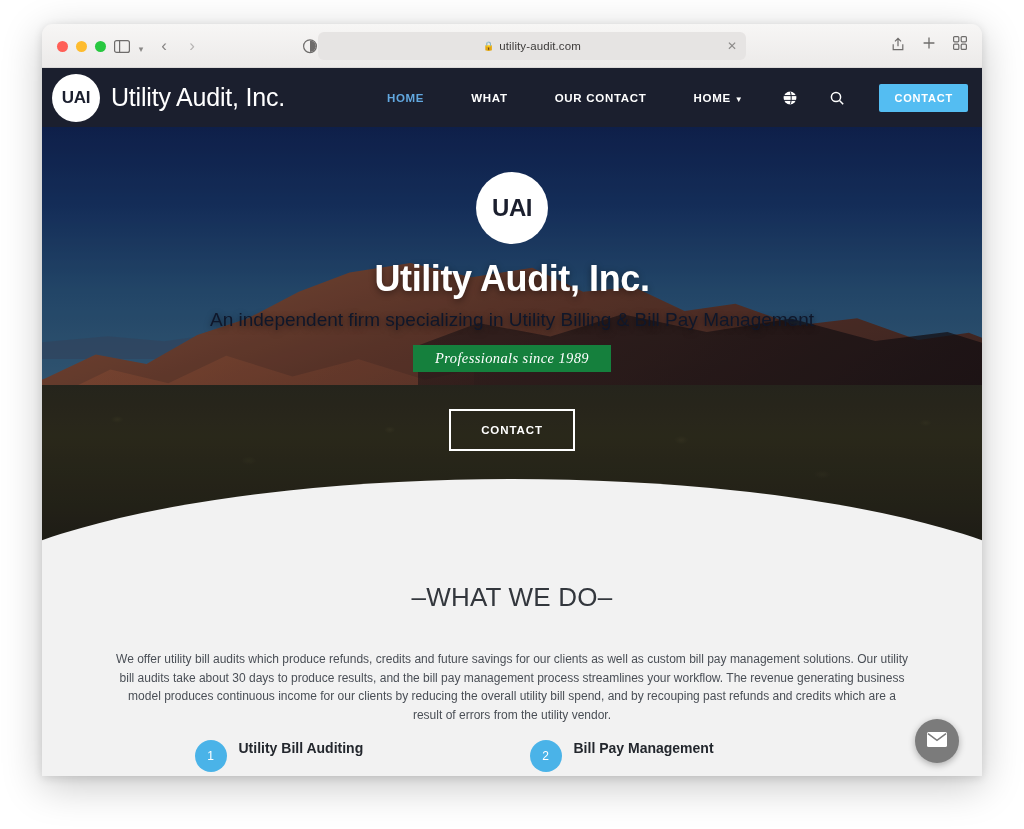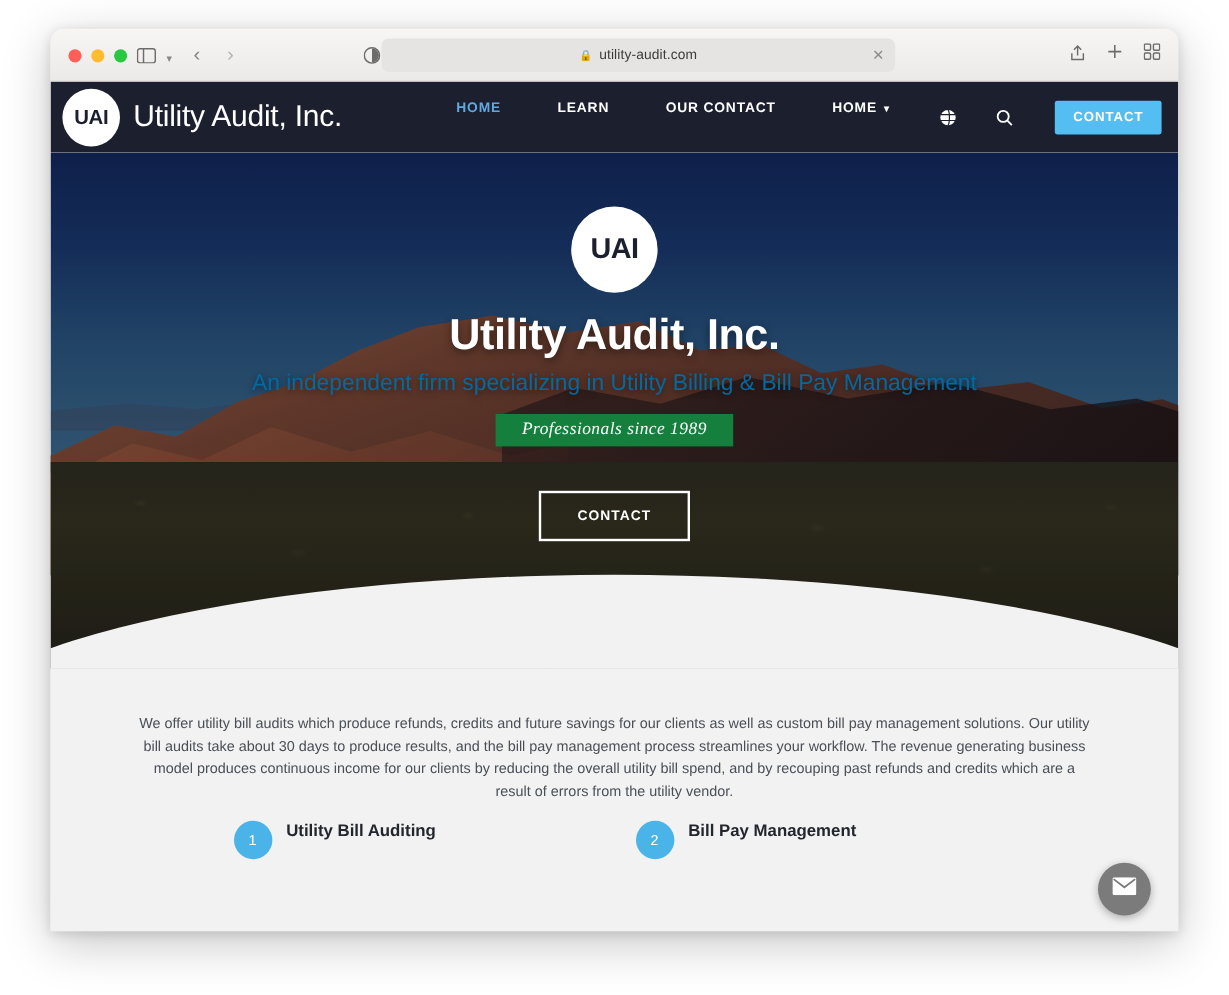--- a/index.html
+++ b/index.html
@@ -67,21 +67,21 @@
     display:flex; align-items:center; padding:0 14px 0 10px;
   }
   .brand{ display:flex; align-items:center; gap:11px; }
   .brand-logo{
     width:48px; height:48px; border-radius:50%;
     background:#fff; color:#1b1f2e;
     display:flex; align-items:center; justify-content:center;
     font-size:17px; font-weight:bold; letter-spacing:-.3px;
   }
   .brand-name{ color:#fff; font-size:25px; font-weight:400; letter-spacing:-.2px; }
-  .nav-links{ margin-left:auto; display:flex; gap:15px; }
+  .nav-links{ margin-left:auto; display:flex; align-items:center; gap:15px; }
   .nav-link{
     color:#fff; font-size:11.5px; font-weight:bold;
     letter-spacing:.7px; padding:0 16px; white-space:nowrap;
   }
   .nav-link.active{ color:#62a8e0; }
   .nav-caret{ font-size:8px; margin-left:4px; }
   .nav-ic{ color:#fff; padding:0 9px; display:flex; align-items:center; }
   .nav-cta{
     margin-left:11px; background:#54bdf2; color:#fff;
     font-size:11px; font-weight:bold; letter-spacing:.8px;
@@ -161,21 +161,21 @@
   .hero-logo{
     width:72px; height:72px; border-radius:50%; background:#fff;
     color:#1b1f2e; display:flex; align-items:center; justify-content:center;
     font-size:24px; font-weight:bold; letter-spacing:-.5px;
   }
   .hero-title{
     margin-top:14px; color:#fff; font-size:36px; font-weight:bold;
     letter-spacing:-.4px; text-shadow:0 2px 7px rgba(0,0,0,.45);
   }
   .hero-sub{
-    margin-top:9px; color:#0369a1; font-size:19px; font-weight:400;
+    margin-top:9px; color:#0f172a; font-size:19px; font-weight:400;
     text-shadow:0 2px 6px rgba(0,0,0,.5);
   }
   .hero-badge{
     margin-top:14px; background:#15803d; color:#fff;
     font-family:"Liberation Serif", serif; font-style:italic;
     font-size:14.5px; letter-spacing:.4px;
     padding:5px 22px;
   }
   .hero-btns{ margin-top:37px; display:flex; gap:44px; }
   .hbtn{
@@ -284,21 +284,21 @@
 
   <div class="site">
 
     <div class="site-nav">
       <div class="brand">
         <div class="brand-logo">UAI</div>
         <div class="brand-name">Utility Audit, Inc.</div>
       </div>
       <div class="nav-links">
         <a class="nav-link active">HOME</a>
-        <a class="nav-link">LEARN</a>
+        <a class="nav-link">WHAT</a>
         <a class="nav-link">OUR CONTACT</a>
         <a class="nav-link">
           <span>HOME</span><span class="nav-caret">▼</span>
         </a>
         <span class="nav-ic">
           <svg width="14" height="14" viewBox="0 0 14 14" fill="currentColor">
             <circle cx="7" cy="7" r="6.4"></circle>
             <path d="M7 .6c1.6 1.6 1.6 11.2 0 12.8M.8 4.6h12.4M.8 9.4h12.4" fill="none" stroke="#1b1f2e" stroke-width="1"></path>
           </svg>
         </span>
@@ -333,20 +333,21 @@
         <div class="hero-badge">Professionals since 1989</div>
         <div class="hero-btns">
           <a class="hbtn white">CONTACT</a>
         </div>
       </div>
 
       <div class="hero-curve"></div>
     </div>
 
     <div class="content">
+      <h2 class="section-title">–WHAT WE DO–</h2>
       <p class="section-body">We offer utility bill audits which produce refunds, credits and future savings for our clients as well as custom bill pay management solutions. Our utility bill audits take about 30 days to produce results, and the bill pay management process streamlines your workflow. The revenue generating business model produces continuous income for our clients by reducing the overall utility bill spend, and by recouping past refunds and credits which are a result of errors from the utility vendor.</p>
 
       <div class="features">
         <div class="feature">
           <div class="feat-num">1</div>
           <div>
             <div class="feat-title">Utility Bill Auditing</div>
 
           </div>
         </div>

